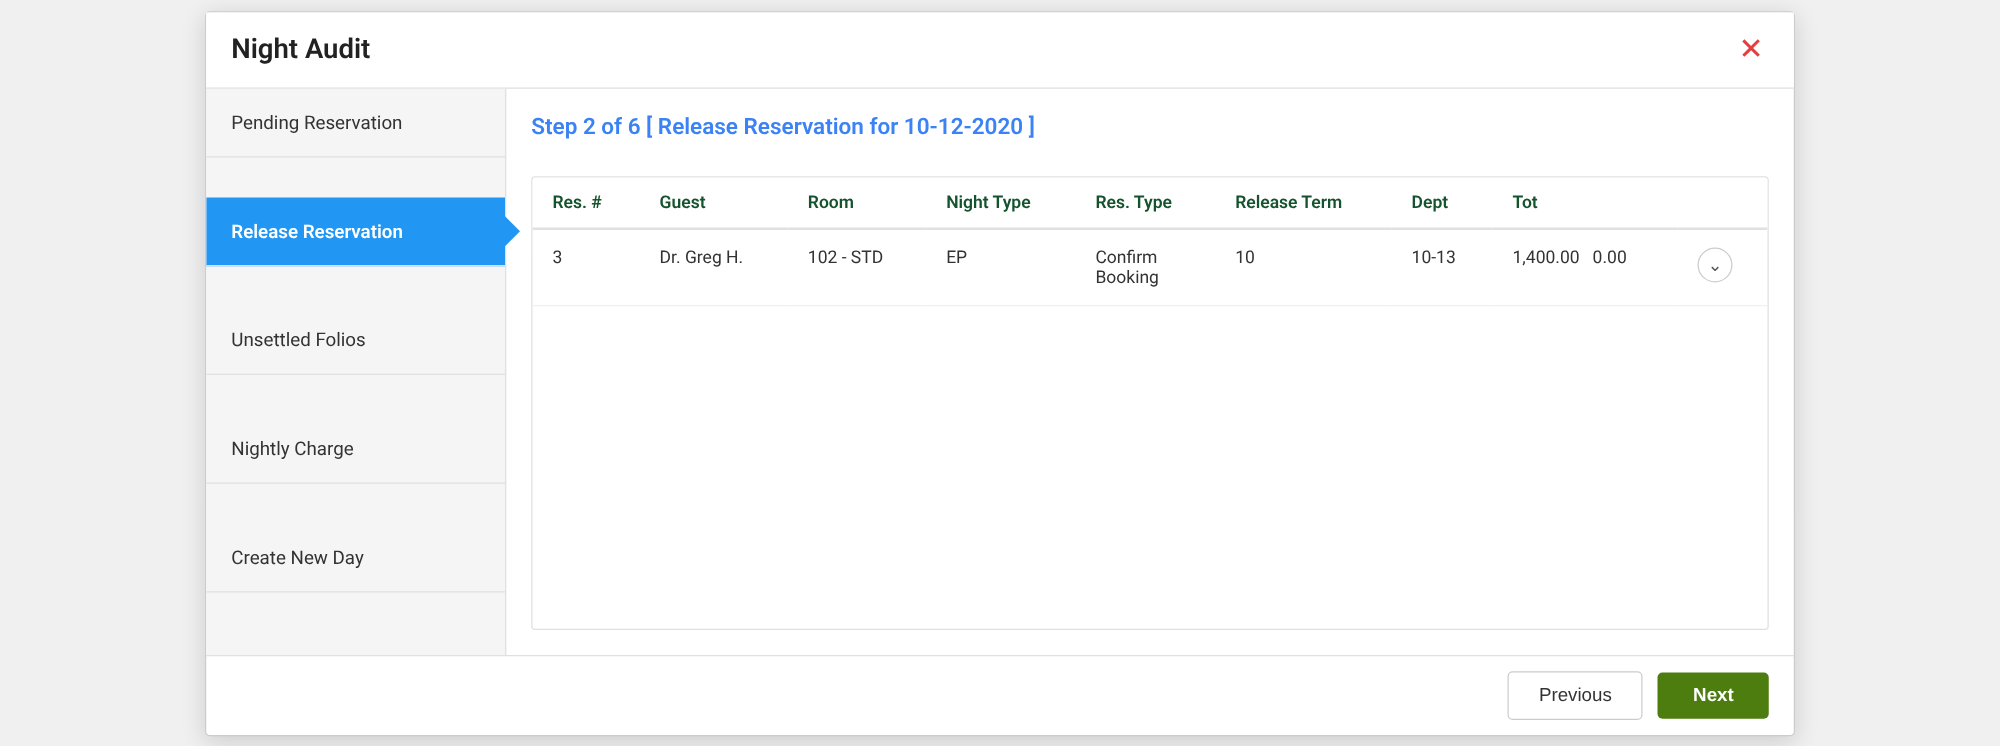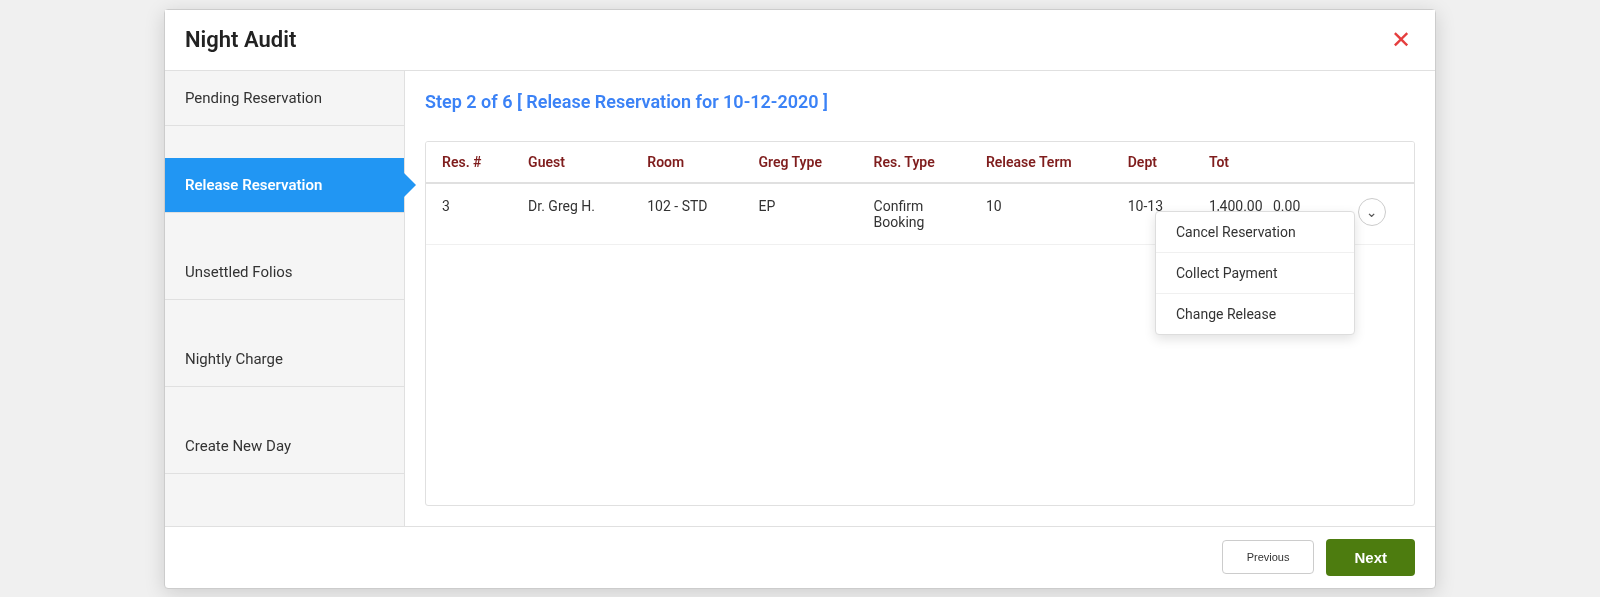--- a/index.html
+++ b/index.html
@@ -107,21 +107,21 @@
       font-size: 14px;
     }
     thead tr {
       background: #fff;
       border-bottom: 2px solid #e0e0e0;
     }
     thead th {
       padding: 12px 16px;
       text-align: left;
       font-weight: 600;
-      color: #7f1d1d;
+      color: #14532d;
       white-space: nowrap;
     }
     tbody tr {
       border-bottom: 1px solid #f0f0f0;
     }
     tbody td {
       padding: 14px 16px;
       color: #333;
       vertical-align: top;
     }
@@ -141,21 +141,21 @@
     .footer {
       display: flex;
       justify-content: flex-end;
       align-items: center;
       padding: 12px 20px;
       gap: 12px;
       border-top: 1px solid #e0e0e0;
     }
     .btn-previous {
       padding: 10px 24px;
-      font-size: 11px;
+      font-size: 15px;
       border: 1px solid #ccc;
       background: #fff;
       border-radius: 4px;
       cursor: pointer;
       color: #333;
     }
     .btn-next {
       padding: 10px 28px;
       font-size: 15px;
       background: #4d7c0f;
@@ -219,21 +219,21 @@
     <div class="main-content">
       <div class="step-title">Step 2 of 6 [ Release Reservation for 10-12-2020 ]</div>
 
       <div class="table-container">
         <table>
           <thead>
             <tr>
               <th>Res. #</th>
               <th>Guest</th>
               <th>Room</th>
-              <th>Greg Type</th>
+              <th>Night Type</th>
               <th>Res. Type</th>
               <th>Release Term</th>
               <th>Dept</th>
               <th>Tot</th>
               <th></th>
             </tr>
           </thead>
           <tbody>
             <tr>
               <td>3</td>
@@ -245,31 +245,20 @@
               <td>10-13</td>
               <td>1,400.00&nbsp;&nbsp;&nbsp;0.00</td>
               <td>
                 <button class="action-btn">⌄</button>
               </td>
             </tr>
           </tbody>
         </table>
       </div>
 
-      <div class="dropdown-menu">
-        <div class="dropdown-menu-item">
-          <span>Cancel Reservation</span>
-        </div>
-        <div class="dropdown-menu-item">
-          <span>Collect Payment</span>
-        </div>
-        <div class="dropdown-menu-item">
-          <span>Change Release</span>
-        </div>
-      </div>
     </div>
   </div>
 
   <div class="footer">
     <button class="btn-previous">Previous</button>
     <button class="btn-next">Next</button>
   </div>
 </div>
 
 </body></html>

